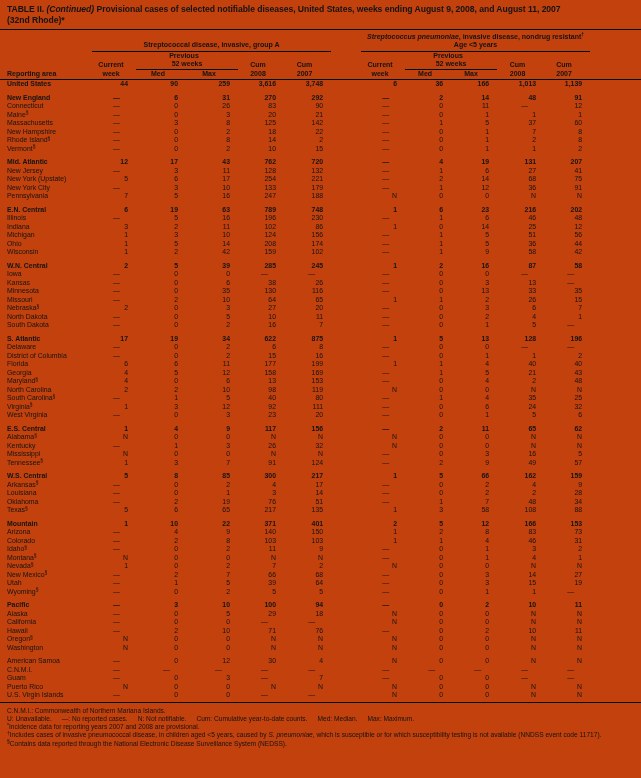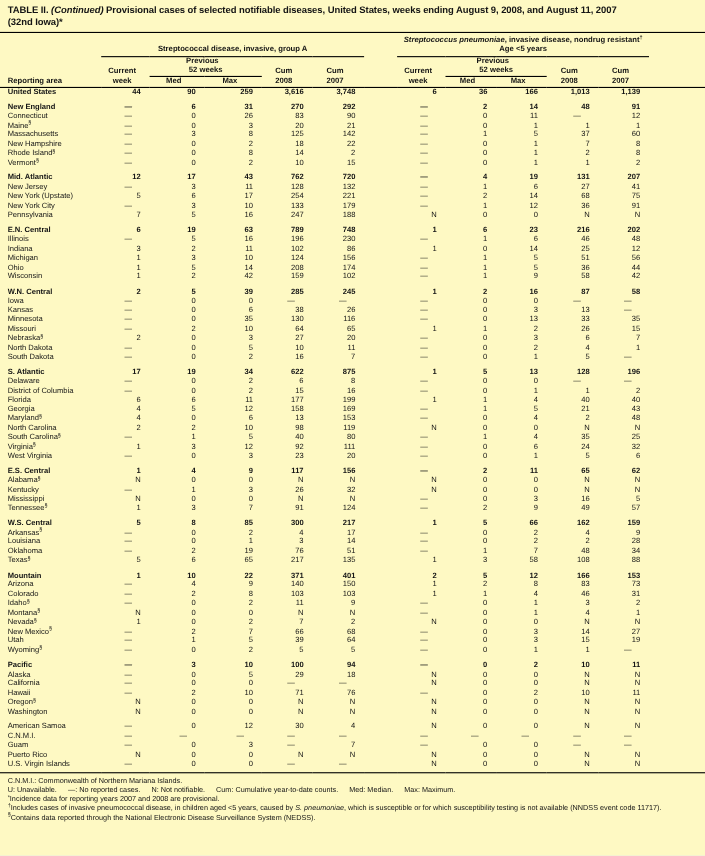--- a/index.html
+++ b/index.html
@@ -1,17 +1,17 @@
 <!DOCTYPE html>
 <html><head>
 <meta charset="utf-8">
 <style>
   html,body { margin:0; padding:0; background:#e8e8e8; }
   .page {
-    width:641px; height:778px; background:#fef9c3; color:#141414;
+    width:641px; height:778px; background:#c2410c; color:#141414;
     font-family:"Liberation Sans", sans-serif;
     position:relative; box-sizing:border-box; padding-top:4px;
     margin:0 auto; overflow:hidden;
   }
   .title {
     font-weight:bold; font-size:8.6px; line-height:10.8px; letter-spacing:-0.05px;
     padding:0 4px 3px 7px; border-bottom:1.8px solid #000;
   }
   .title .it { font-style:italic; }
 
@@ -41,21 +41,21 @@
 </style>
 </head>
 <body>
 
 <div class="page">
 
   <div class="title">
     <span>TABLE II.</span>
     <span class="it">(Continued)</span>
     <span>Provisional cases of selected notifiable diseases, United States, weeks ending August 9, 2008, and August 11, 2007</span><br>
-    <span>(32nd Iowa)*</span>
+    <span>(32nd Rhode)*</span>
   </div>
 
   <table>
     <colgroup>
       <col style="width:92px">
         <col style="width:44px">
         <col style="width:50px">
         <col style="width:52px">
         <col style="width:46px">
         <col style="width:47px">

